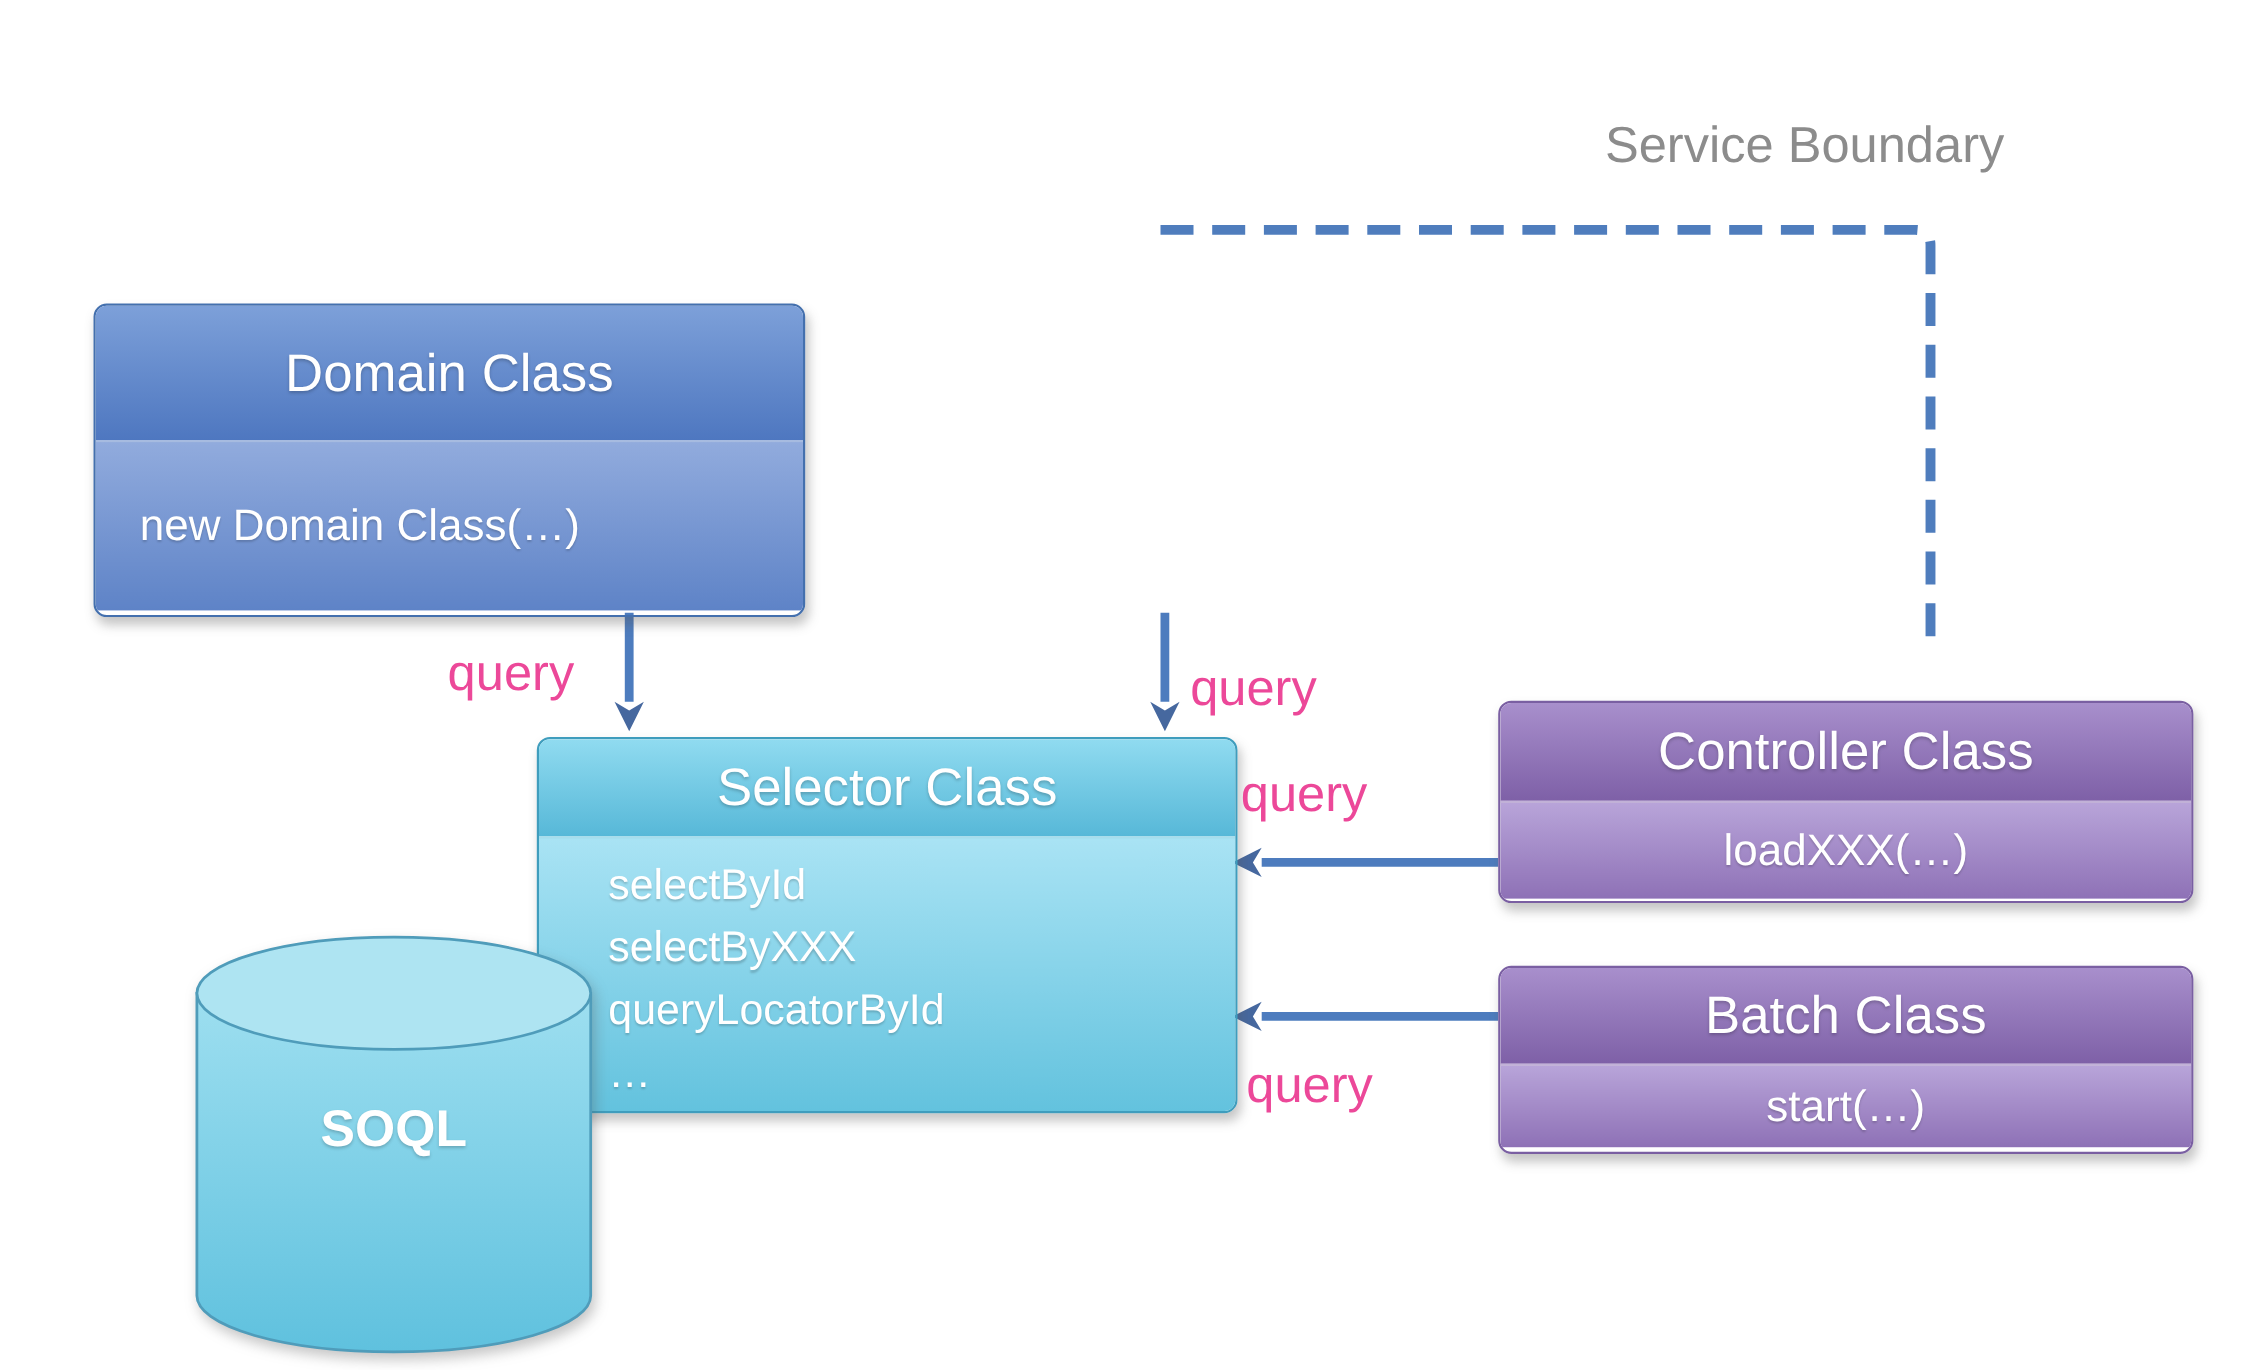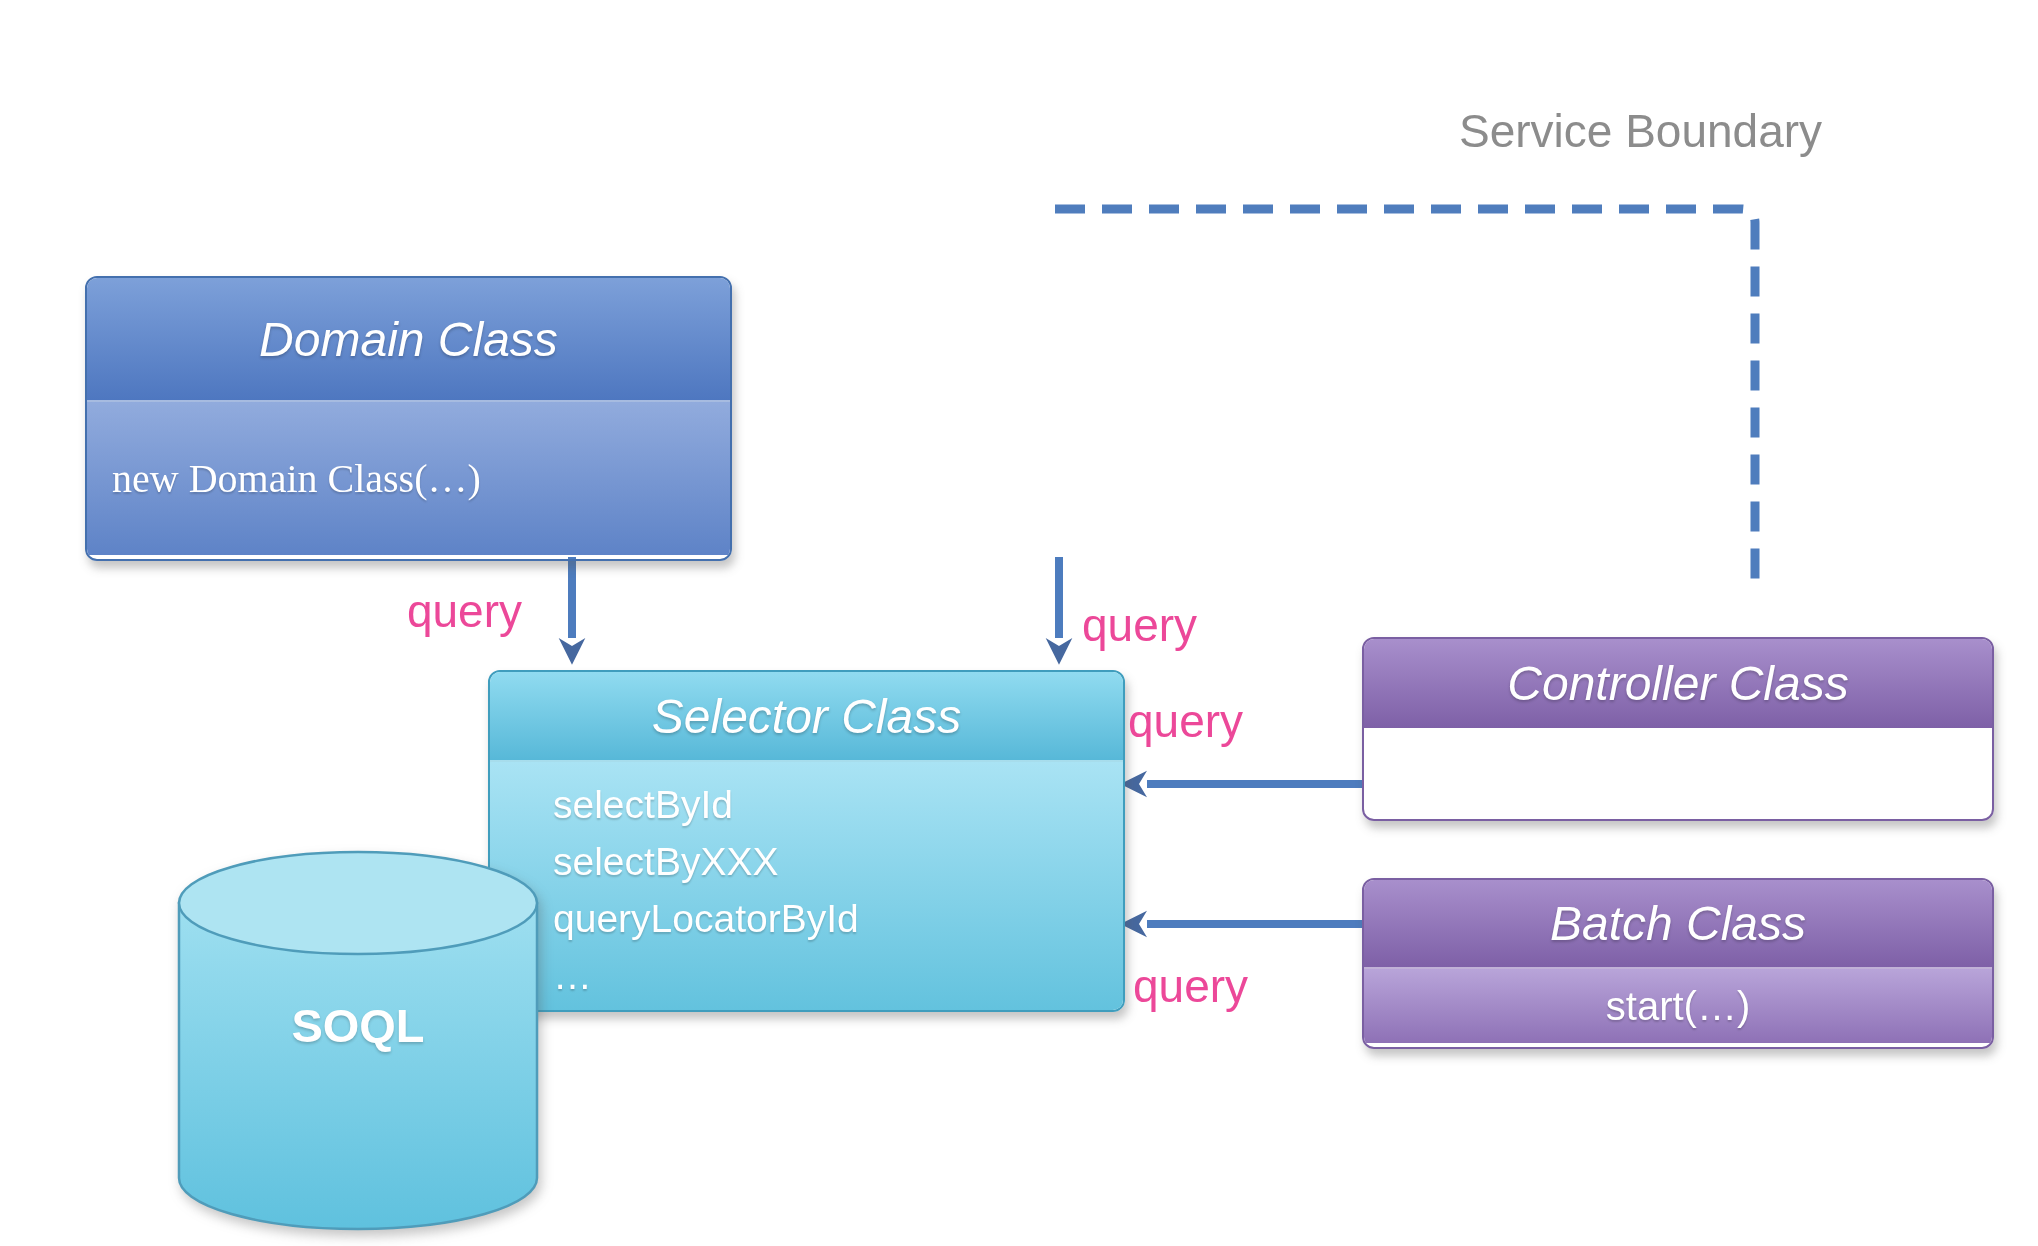--- a/index.html
+++ b/index.html
@@ -11,32 +11,32 @@
   .connectors{z-index:1;}
 
   
   .uml-box{
     position:absolute;border-radius:12px;color:#fff;z-index:2;
     box-shadow:3px 7px 10px rgba(90,90,90,.35);
     overflow:hidden;
   }
   .uml-box .title{
     display:flex;align-items:center;justify-content:center;
-    font-size:48px;text-shadow:0 2px 3px rgba(0,0,0,.22);font-style:italic;
+    font-size:48px;text-shadow:0 2px 3px rgba(0,0,0,.22);
   }
   .uml-box .body{
     display:flex;align-items:center;
     font-size:40px;text-shadow:0 2px 2px rgba(0,0,0,.18);
     border-top:2px solid rgba(255,255,255,.45);
   }
   .body.centered{justify-content:center;}
 
   .domain{left:85px;top:276px;width:643px;height:281px;border:2px solid #4470ae;}
   .domain .title{height:122px;background:linear-gradient(#7da0d9,#4e77c0);}
-  .domain .body{height:153px;background:linear-gradient(#91abdd,#5e83c7);padding-left:25px;font-family:Liberation Serif, serif;}
+  .domain .body{height:153px;background:linear-gradient(#91abdd,#5e83c7);padding-left:40px;}
 
   .service{left:996px;top:275px;width:638px;height:282px;border:2px solid #90a845;}
   .service .title{height:124px;background:linear-gradient(#bdd679,#a3c24f);}
   .service .body{height:152px;background:linear-gradient(#cbde90,#a9c65c);}
 
   .selector{left:488px;top:670px;width:633px;height:338px;border:2px solid #3f9dbd;}
   .selector .title{height:88px;background:linear-gradient(#90dbf0,#57b8d8);}
   .selector .body{
     height:244px;background:linear-gradient(#a9e3f4,#60c1dd);
     flex-direction:column;align-items:flex-start;justify-content:flex-start;
@@ -99,20 +99,21 @@
     <div class="body">
       <div class="method">selectById</div>
       <div class="method">selectByXXX</div>
       <div class="method">queryLocatorById</div>
       <div class="method">…</div>
     </div>
   </div>
 
   <div class="uml-box purple controller">
     <div class="title">Controller Class</div>
+    <div class="body centered">loadXXX(…)</div>
   </div>
 
   <div class="uml-box purple batch">
     <div class="title">Batch Class</div>
     <div class="body centered">start(…)</div>
   </div>
 
   <div class="cylinder-wrap">
     <svg width="366" height="386" viewBox="0 0 366 386" xmlns="http://www.w3.org/2000/svg">
       <defs>

